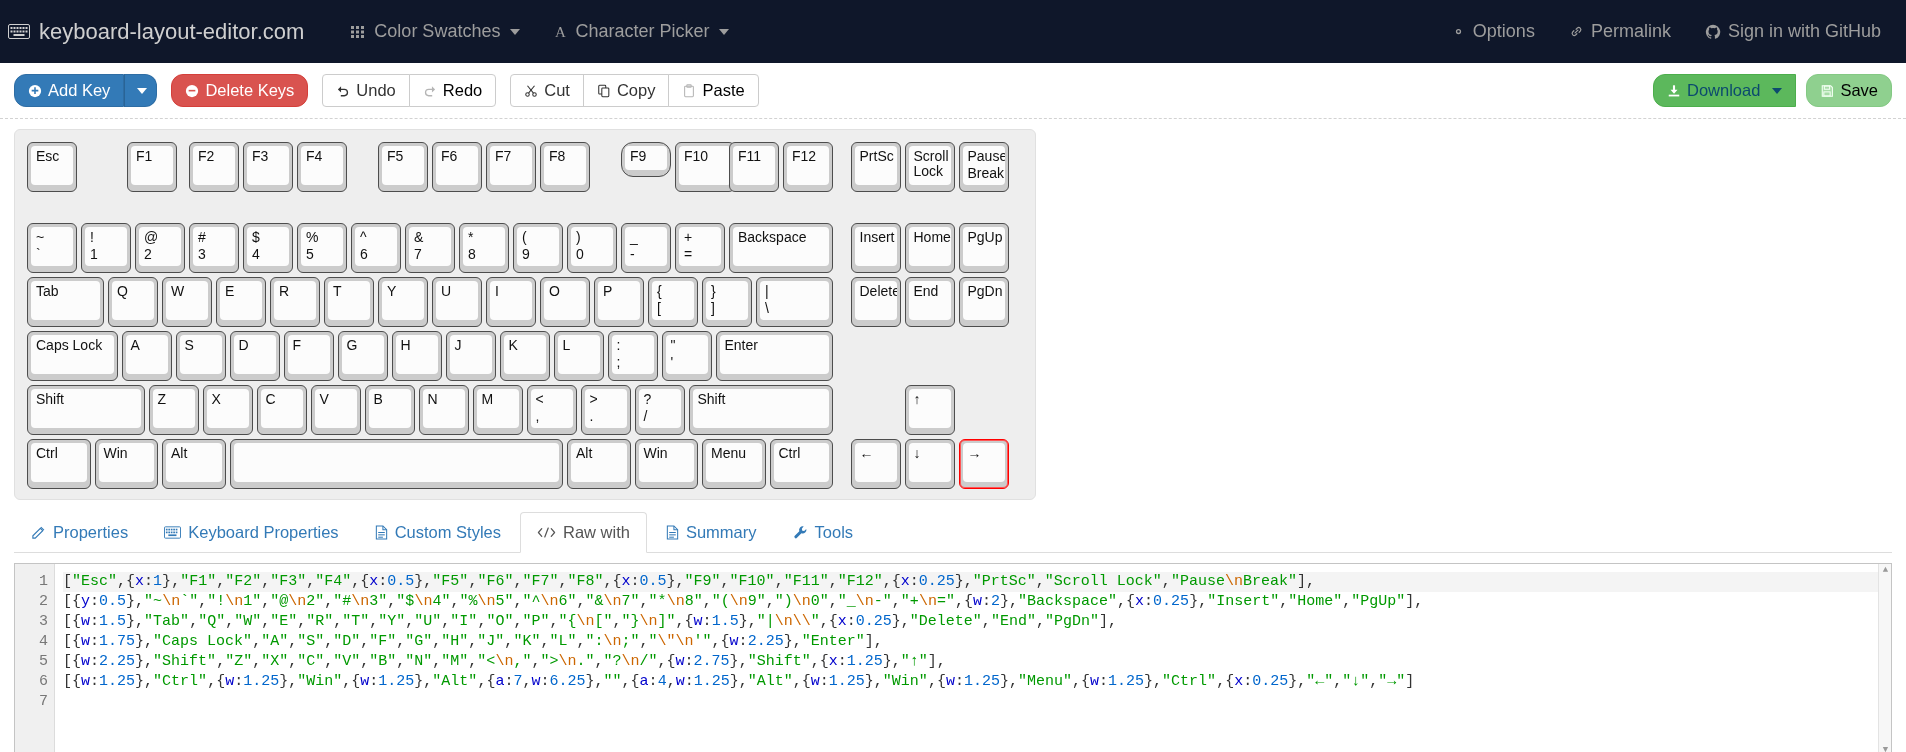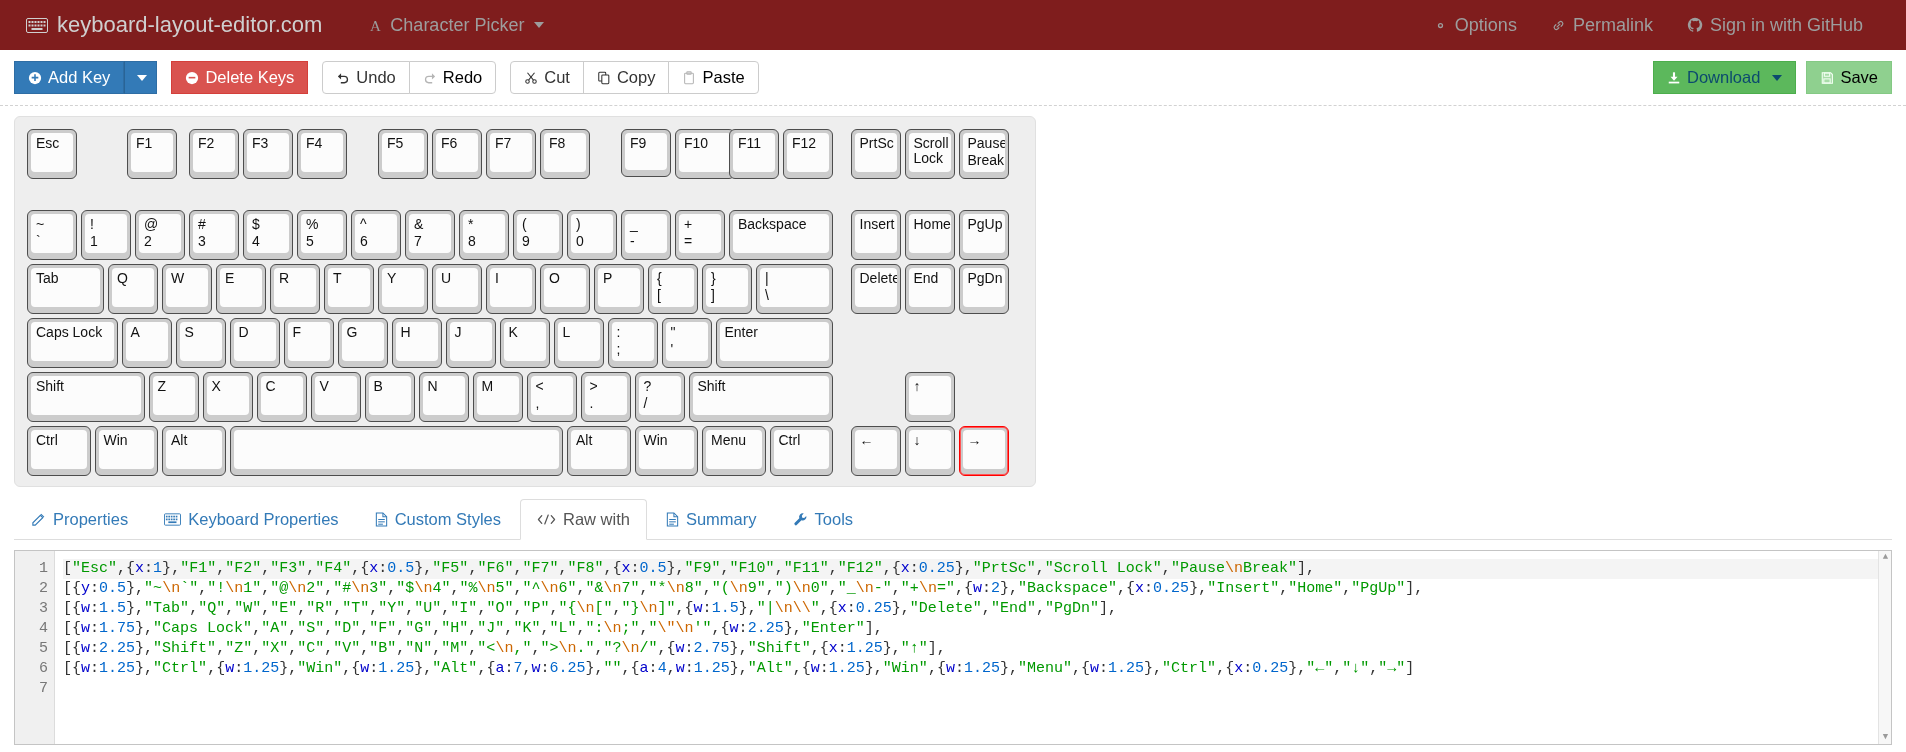--- a/index.html
+++ b/index.html
@@ -7,25 +7,25 @@
   html, body {
     margin: 0; padding: 0;
     width: 1906px; height: 752px;
     background: #ffffff;
     font-family: "Liberation Sans", sans-serif;
     overflow: hidden;
   }
 
   
   .navbar {
-    height: 50px;
-    background: #7f1d1d;
+    height: 63px;
+    background: #0f172a;
     display: flex;
     align-items: center;
-    padding: 0 26px;
+    padding: 0 8px;
     color: #9d9d9d;
     font-size: 19px;
     white-space: nowrap;
   }
   .brand {
     color: #cfcfcf;
     font-size: 22px;
     display: flex;
     align-items: center;
     gap: 9px;
@@ -65,21 +65,21 @@
   .btn {
     height: 33px;
     display: inline-flex;
     align-items: center;
     gap: 6px;
     padding: 0 13px;
     font-size: 16.5px;
     border: 1px solid #cccccc;
     background: #ffffff;
     color: #333333;
-    border-radius: 0;
+    border-radius: 12px;
     cursor: pointer;
     white-space: nowrap;
   }
   .btn-primary {
     background: #337ab7; border-color: #2e6da4; color: #ffffff;
     border-top-right-radius: 0; border-bottom-right-radius: 0;
   }
   .btn-primary-caret {
     background: #337ab7; border-color: #2e6da4; color: #ffffff;
     border-left-color: rgba(0,0,0,.18);
@@ -231,20 +231,39 @@
             <rect x="14.5" y="6.5" width="2" height="2"></rect>
             <rect x="17.5" y="6.5" width="2" height="2"></rect>
             <rect x="5.5" y="10" width="11" height="2"></rect>
           </g>
         </svg>
     </span>
     <span>keyboard-layout-editor.com</span>
   </div>
 
 
+  <div class="nav-item">
+    <span class="ico">
+      <svg width="16" height="14" viewBox="0 0 16 14">
+          <g fill="#9d9d9d">
+            <rect x="0" y="1" width="3" height="3"></rect>
+            <rect x="5" y="1" width="3" height="3"></rect>
+            <rect x="10" y="1" width="3" height="3"></rect>
+            <rect x="0" y="5.5" width="3" height="3"></rect>
+            <rect x="5" y="5.5" width="3" height="3"></rect>
+            <rect x="10" y="5.5" width="3" height="3"></rect>
+            <rect x="0" y="10" width="3" height="3"></rect>
+            <rect x="5" y="10" width="3" height="3"></rect>
+            <rect x="10" y="10" width="3" height="3"></rect>
+          </g>
+        </svg>
+    </span>
+    <span>Color Swatches</span>
+    <i class="caret"></i>
+  </div>
 
   <div class="nav-item">
     <span class="ico">
       <svg width="14" height="15" viewBox="0 0 14 15">
           <text x="1" y="13" font-family="Liberation Serif, serif" font-size="15" fill="#9d9d9d">A</text>
         </svg>
     </span>
     <span>Character Picker</span>
     <i class="caret"></i>
   </div>
@@ -439,21 +458,21 @@
       <div class="key" style="left: 471px; top: 12px; width: 50px; height: 50px;">
         <div class="keytop">
           <span class="legend tl">F7</span>
         </div>
       </div>
       <div class="key" style="left: 525px; top: 12px; width: 50px; height: 50px;">
         <div class="keytop">
           <span class="legend tl">F8</span>
         </div>
       </div>
-      <div class="key" style="left: 606px; top: 12px; width: 50px; height: 48px;">
+      <div class="key" style="left: 606px; top: 12px; width: 50px; height: 35px; border-radius: 12px;">
         <div class="keytop">
           <span class="legend tl">F9</span>
         </div>
       </div>
       <div class="key" style="left: 660px; top: 12px; width: 60px; height: 50px;">
         <div class="keytop">
           <span class="legend tl">F10</span>
         </div>
       </div>
       <div class="key" style="left: 714px; top: 12px; width: 50px; height: 50px;">

